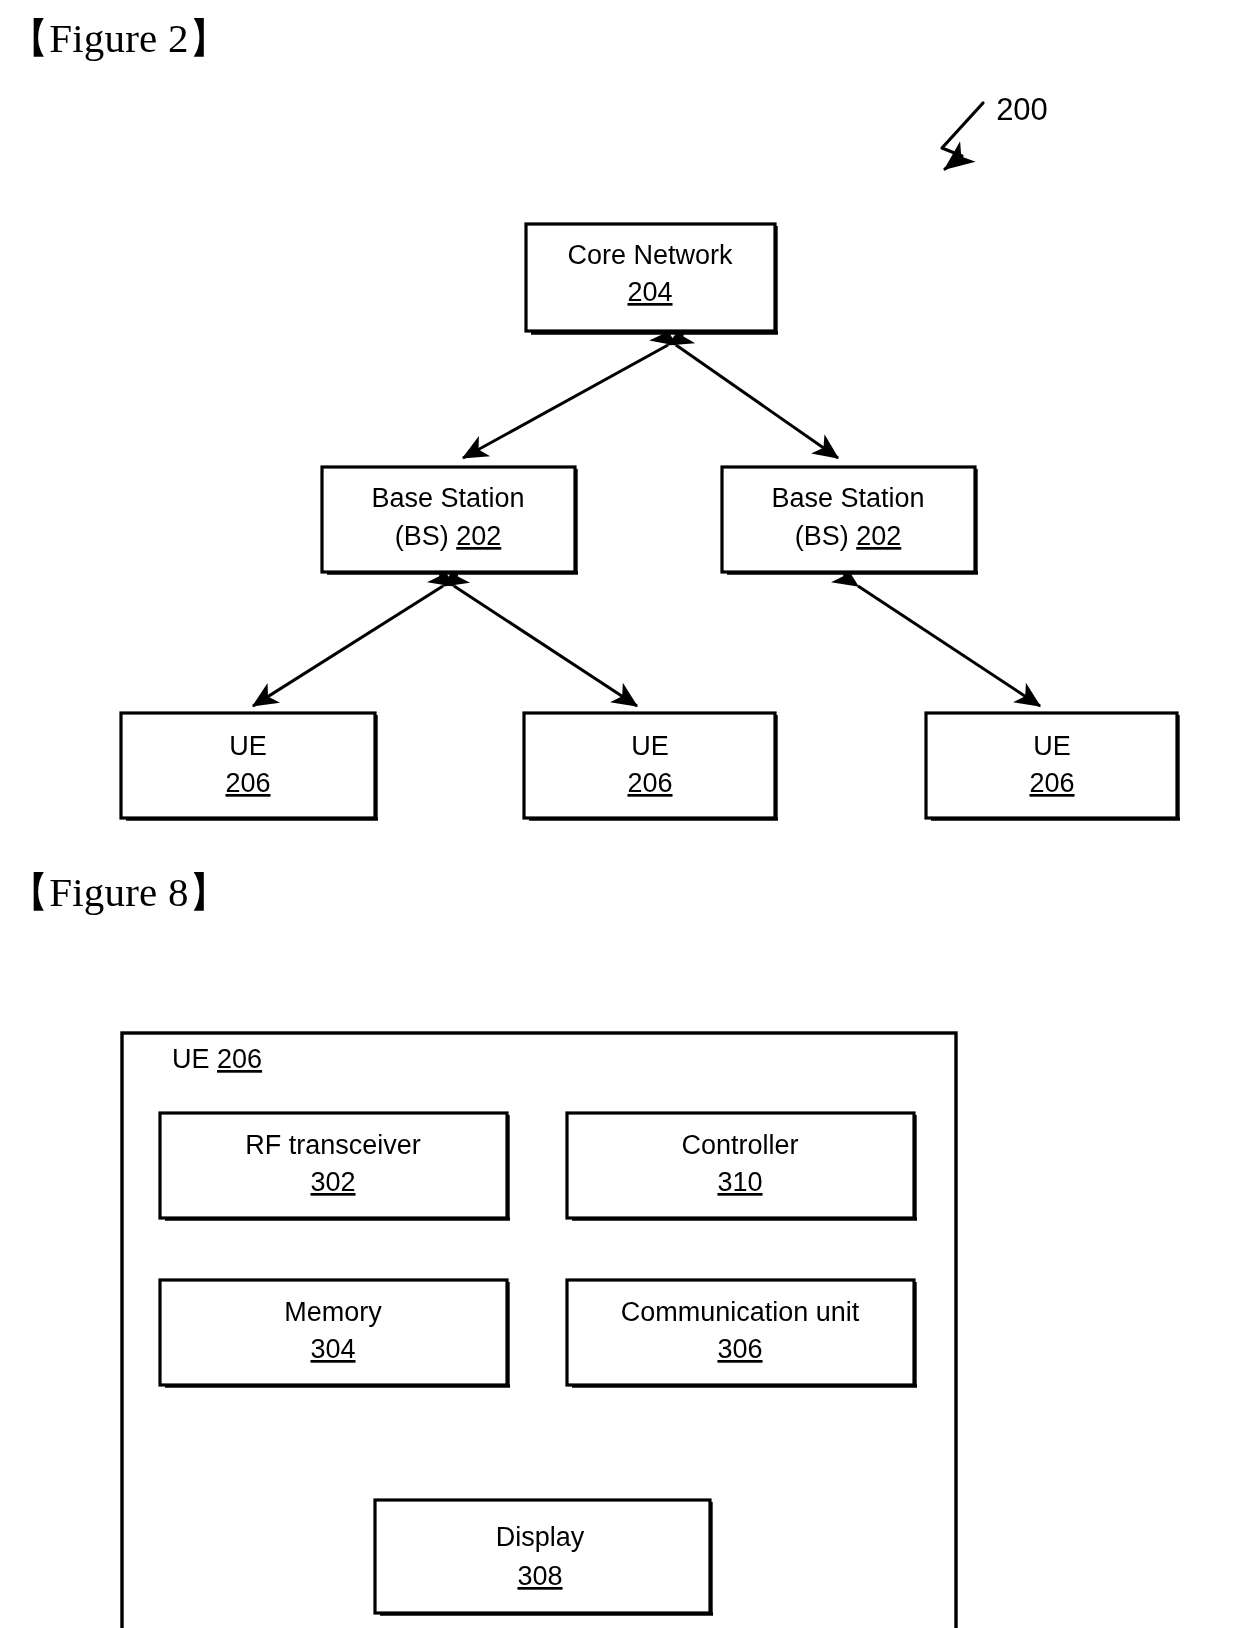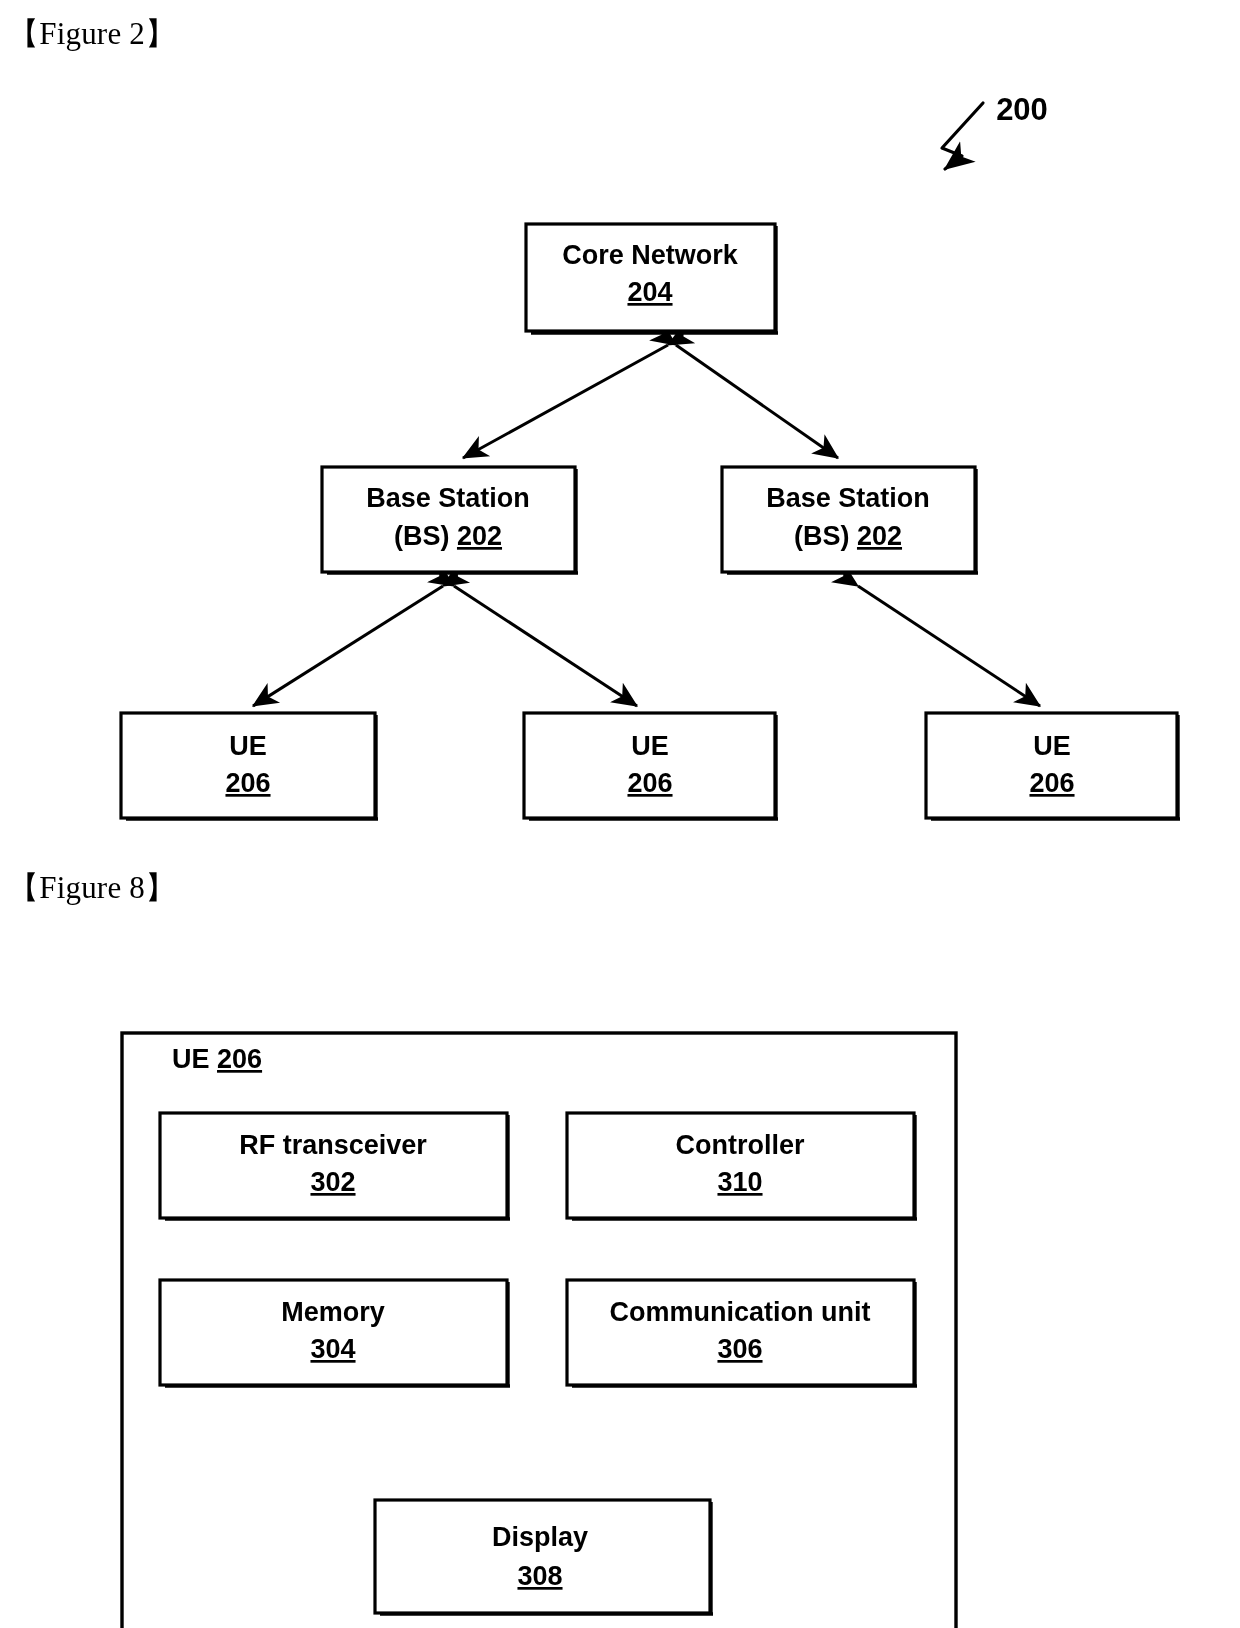--- a/index.html
+++ b/index.html
@@ -11,35 +11,34 @@
     width: 1240px;
     height: 1628px;
     position: relative;
     font-family: "Liberation Sans", sans-serif;
     color: #000000;
     overflow: hidden;
   }
   .fig-label {
     position: absolute;
     font-family: "Liberation Serif", serif;
-    font-size: 31px;
+    font-size: 41px;
     line-height: 1;
     color: #000;
     white-space: nowrap;
     letter-spacing: 0.2px;
     text-align: center;
   }
   #fig2-label { left: 8px;  top: 18px; }
   #fig3-label { left: 8px;  top: 872px; }
 
   .diagram {
     position: absolute;
     left: 0;
     top: 0;
-    font-weight: bold;
   }
   svg { display: block; }
   .box-rect {
     fill: #ffffff;
     stroke: #000000;
     stroke-width: 3.2;
   }
   .box-rect-outer {
     fill: #ffffff;
     stroke: #000000;

